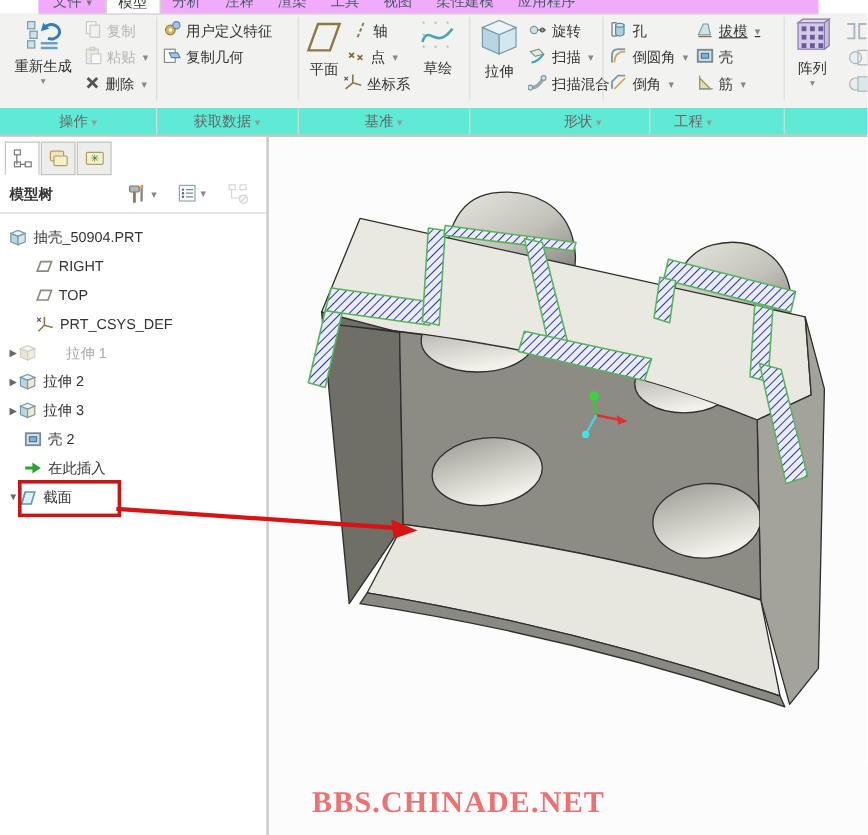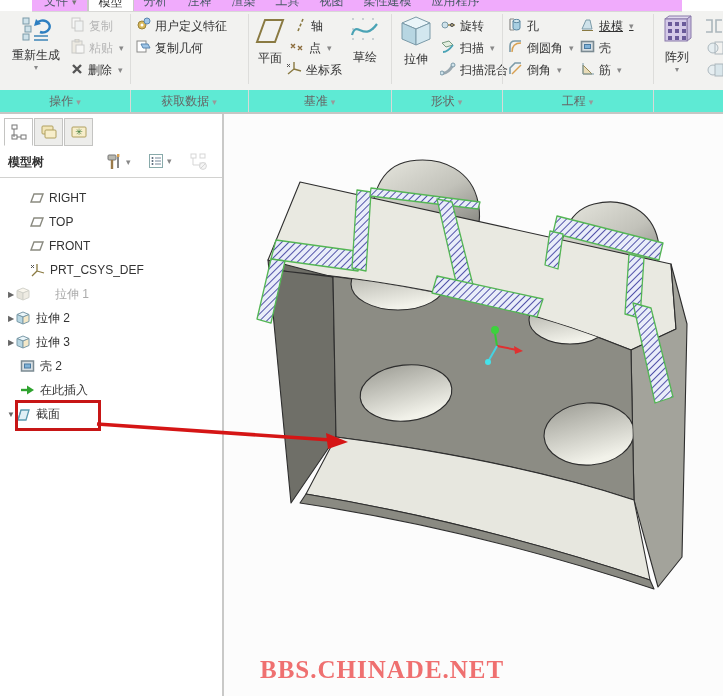--- a/index.html
+++ b/index.html
@@ -301,21 +301,21 @@
   <div style="position:absolute;left:706px;top:62px;z-index:2;opacity:.8;">
     <svg width="18" height="16" viewBox="0 0 18 16">
         <circle cx="7" cy="8" r="5" fill="#e4eef2" stroke="#9aa8b0"></circle>
         <rect x="9" y="2" width="8" height="12" fill="#d4e4ea" stroke="#9aa8b0"></rect>
       </svg></div>
 
   <div class="glabels">
     <div class="gcell" style="left:0;width:130px;">操作</div>
     <div class="gcell" style="left:130px;width:118px;">获取数据</div>
     <div class="gcell" style="left:248px;width:143px;">基准</div>
-    <div class="gcell" style="left:391px;width:111px;">形状</div>
+    <div class="gcell" style="left:391px;width:111px;padding-left:39px;">形状</div>
     <div class="gcell" style="left:502px;width:151px;">工程</div>
   </div>
 
   <div class="panel">
     <div class="ptab active" style="left:4px;">
       <svg width="16" height="16" viewBox="0 0 16 16">
         <rect x="1" y="1" width="5" height="4" fill="#fff" stroke="#777"></rect>
         <rect x="1" y="11" width="5" height="4" fill="#fff" stroke="#777"></rect>
         <rect x="10" y="11" width="5" height="4" fill="#fff" stroke="#777"></rect>
         <path d="M3,5 V13 M6,13 H10" stroke="#777" fill="none"></path>
@@ -364,37 +364,39 @@
           <rect x="10" y="10" width="5" height="4" fill="none" stroke="#999"></rect>
           <path d="M3,5 V12 H10" stroke="#999" fill="none"></path>
           <circle cx="13" cy="13" r="3.4" fill="#e8e8e8" stroke="#999"></circle>
           <line x1="10.5" y1="15.5" x2="15.5" y2="10.5" stroke="#999"></line>
           </svg>
         </span>
     </div>
 
     <div class="tree">
 
+      <div class="trow ind0">
+        <svg width="15" height="14" viewBox="0 0 15 14">
+          <polygon points="7,1 13,3.5 7,6 1,3.5" fill="#eaf5f9" stroke="#7b9aa8"></polygon>
+          <polygon points="1,3.5 7,6 7,13 1,10.5" fill="#b7d6e2" stroke="#7b9aa8"></polygon>
+          <polygon points="13,3.5 7,6 7,13 13,10.5" fill="#d2e7ef" stroke="#7b9aa8"></polygon>
+          </svg>
+        <span class="lbl">抽壳_50904.PRT</span>
+      </div>
       <div class="trow ind1">
         <svg width="14" height="12" viewBox="0 0 14 12">
           <polygon points="1,10 4,2 13,2 10,10" fill="none" stroke="#8a8a80" stroke-width="1.4"></polygon>
           </svg>
         <span class="lbl">RIGHT</span>
       </div>
       <div class="trow ind1">
         <svg width="14" height="12" viewBox="0 0 14 12">
           <polygon points="1,10 4,2 13,2 10,10" fill="none" stroke="#8a8a80" stroke-width="1.4"></polygon>
           </svg>
         <span class="lbl">TOP</span>
-      </div>
-      <div class="trow ind1">
-        <svg width="14" height="12" viewBox="0 0 14 12">
-          <polygon points="1,10 4,2 13,2 10,10" fill="none" stroke="#8a8a80" stroke-width="1.4"></polygon>
-          </svg>
-        <span class="lbl">FRONT</span>
       </div>
       <div class="trow ind1">
         <svg width="15" height="14" viewBox="0 0 15 14">
           <path d="M7,1 L7,8 M7,8 L2,13 M7,8 L14,10" stroke="#8a7a42" stroke-width="1.3" fill="none"></path>
           <path d="M1,2 l3,3 m0,-3 l-3,3" stroke="#555" stroke-width="1"></path>
           </svg>
         <span class="lbl">PRT_CSYS_DEF</span>
       </div>
       <div class="trow indf dis">
         <span class="exp">▶</span>

